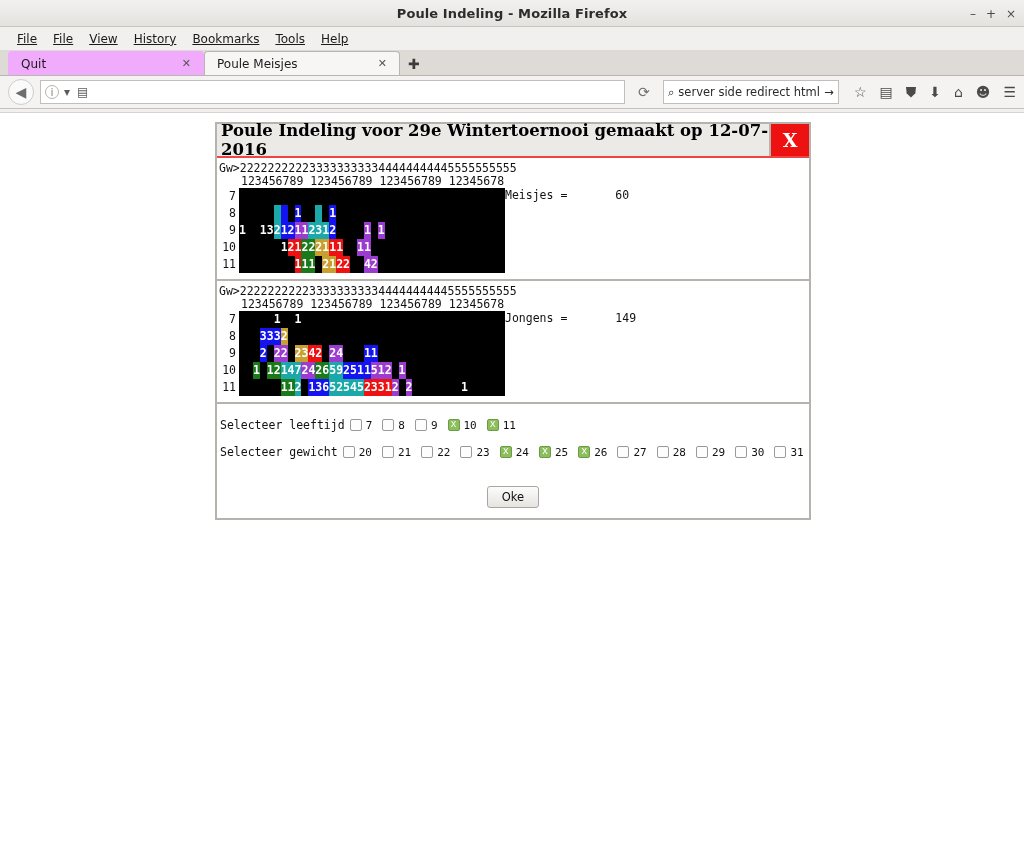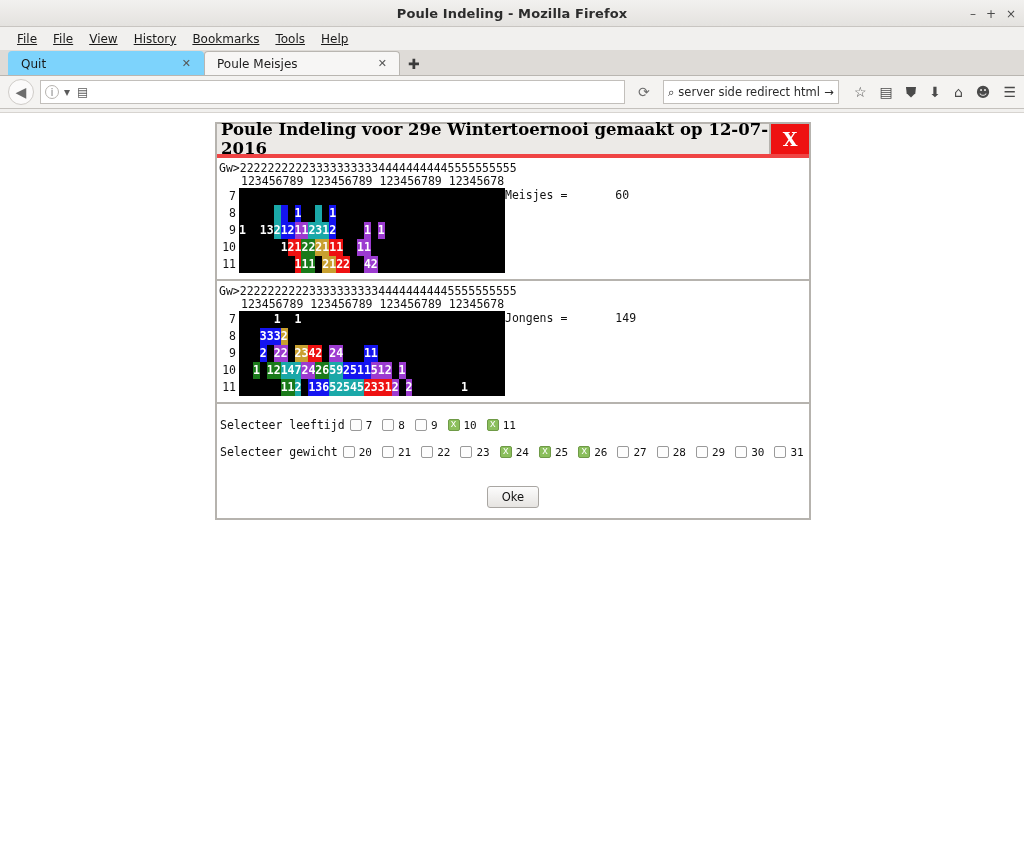--- a/index.html
+++ b/index.html
@@ -39,21 +39,21 @@
   .tabstrip {
     height:26px; background:#dedbd7; display:flex; align-items:flex-end;
     padding-left:8px; border-bottom:1px solid #b9b6b1;
   }
   .tab {
     height:24px; width:196px; display:flex; align-items:center;
     padding:0 8px 0 12px; font-size:12px; color:#1b1b1b;
     border:1px solid transparent; border-bottom:none;
     border-radius:4px 4px 0 0; position:relative;
   }
-  .tab.inactive { background:#7dd3fc; }
+  .tab.inactive { background:#f0abfc; }
   .tab.active { background:#f7f6f5; border-color:#b9b6b1; }
   .tab .tab-label { flex:1; overflow:hidden; white-space:nowrap; }
   .tab .tab-close { font-size:11px; color:#555; padding:0 4px; }
   .newtab { font-size:14px; color:#3b3b3b; padding:0 8px 3px 8px; }
 
   .navbar {
     height:33px; background:#f4f3f1; border-bottom:1px solid #c4c1bd;
     display:flex; align-items:center; padding:0 8px; gap:6px;
   }
   .nav-arrow {
@@ -81,21 +81,21 @@
   .viewport { position:absolute; left:0; top:112px; width:1024px; height:748px; background:#fff;
               border-top:1px solid #d7d4d0; }
 
   .app-frame {
     position:absolute; left:215px; top:9px; width:596px;
     border:2px solid #b6b3ae; background:#ffffff;
   }
 
   .app-title {
     display:flex; align-items:stretch; height:34px;
-    background:#eceae7; border-bottom:4px solid #ef4444;
+    background:#eceae7; border-bottom:2px solid #ef4444;
   }
   .app-title h1 {
     margin:0; flex:1; display:flex; align-items:center; padding-left:4px;
     font-family:"DejaVu Serif","Liberation Serif",serif;
     font-size:16.5px; font-weight:bold; color:#000;
     background:#eceae7;
   }
   .close-x {
     width:40px; background:#ee1111; color:#ffffff;
     font-family:"DejaVu Serif","Liberation Serif",serif;

